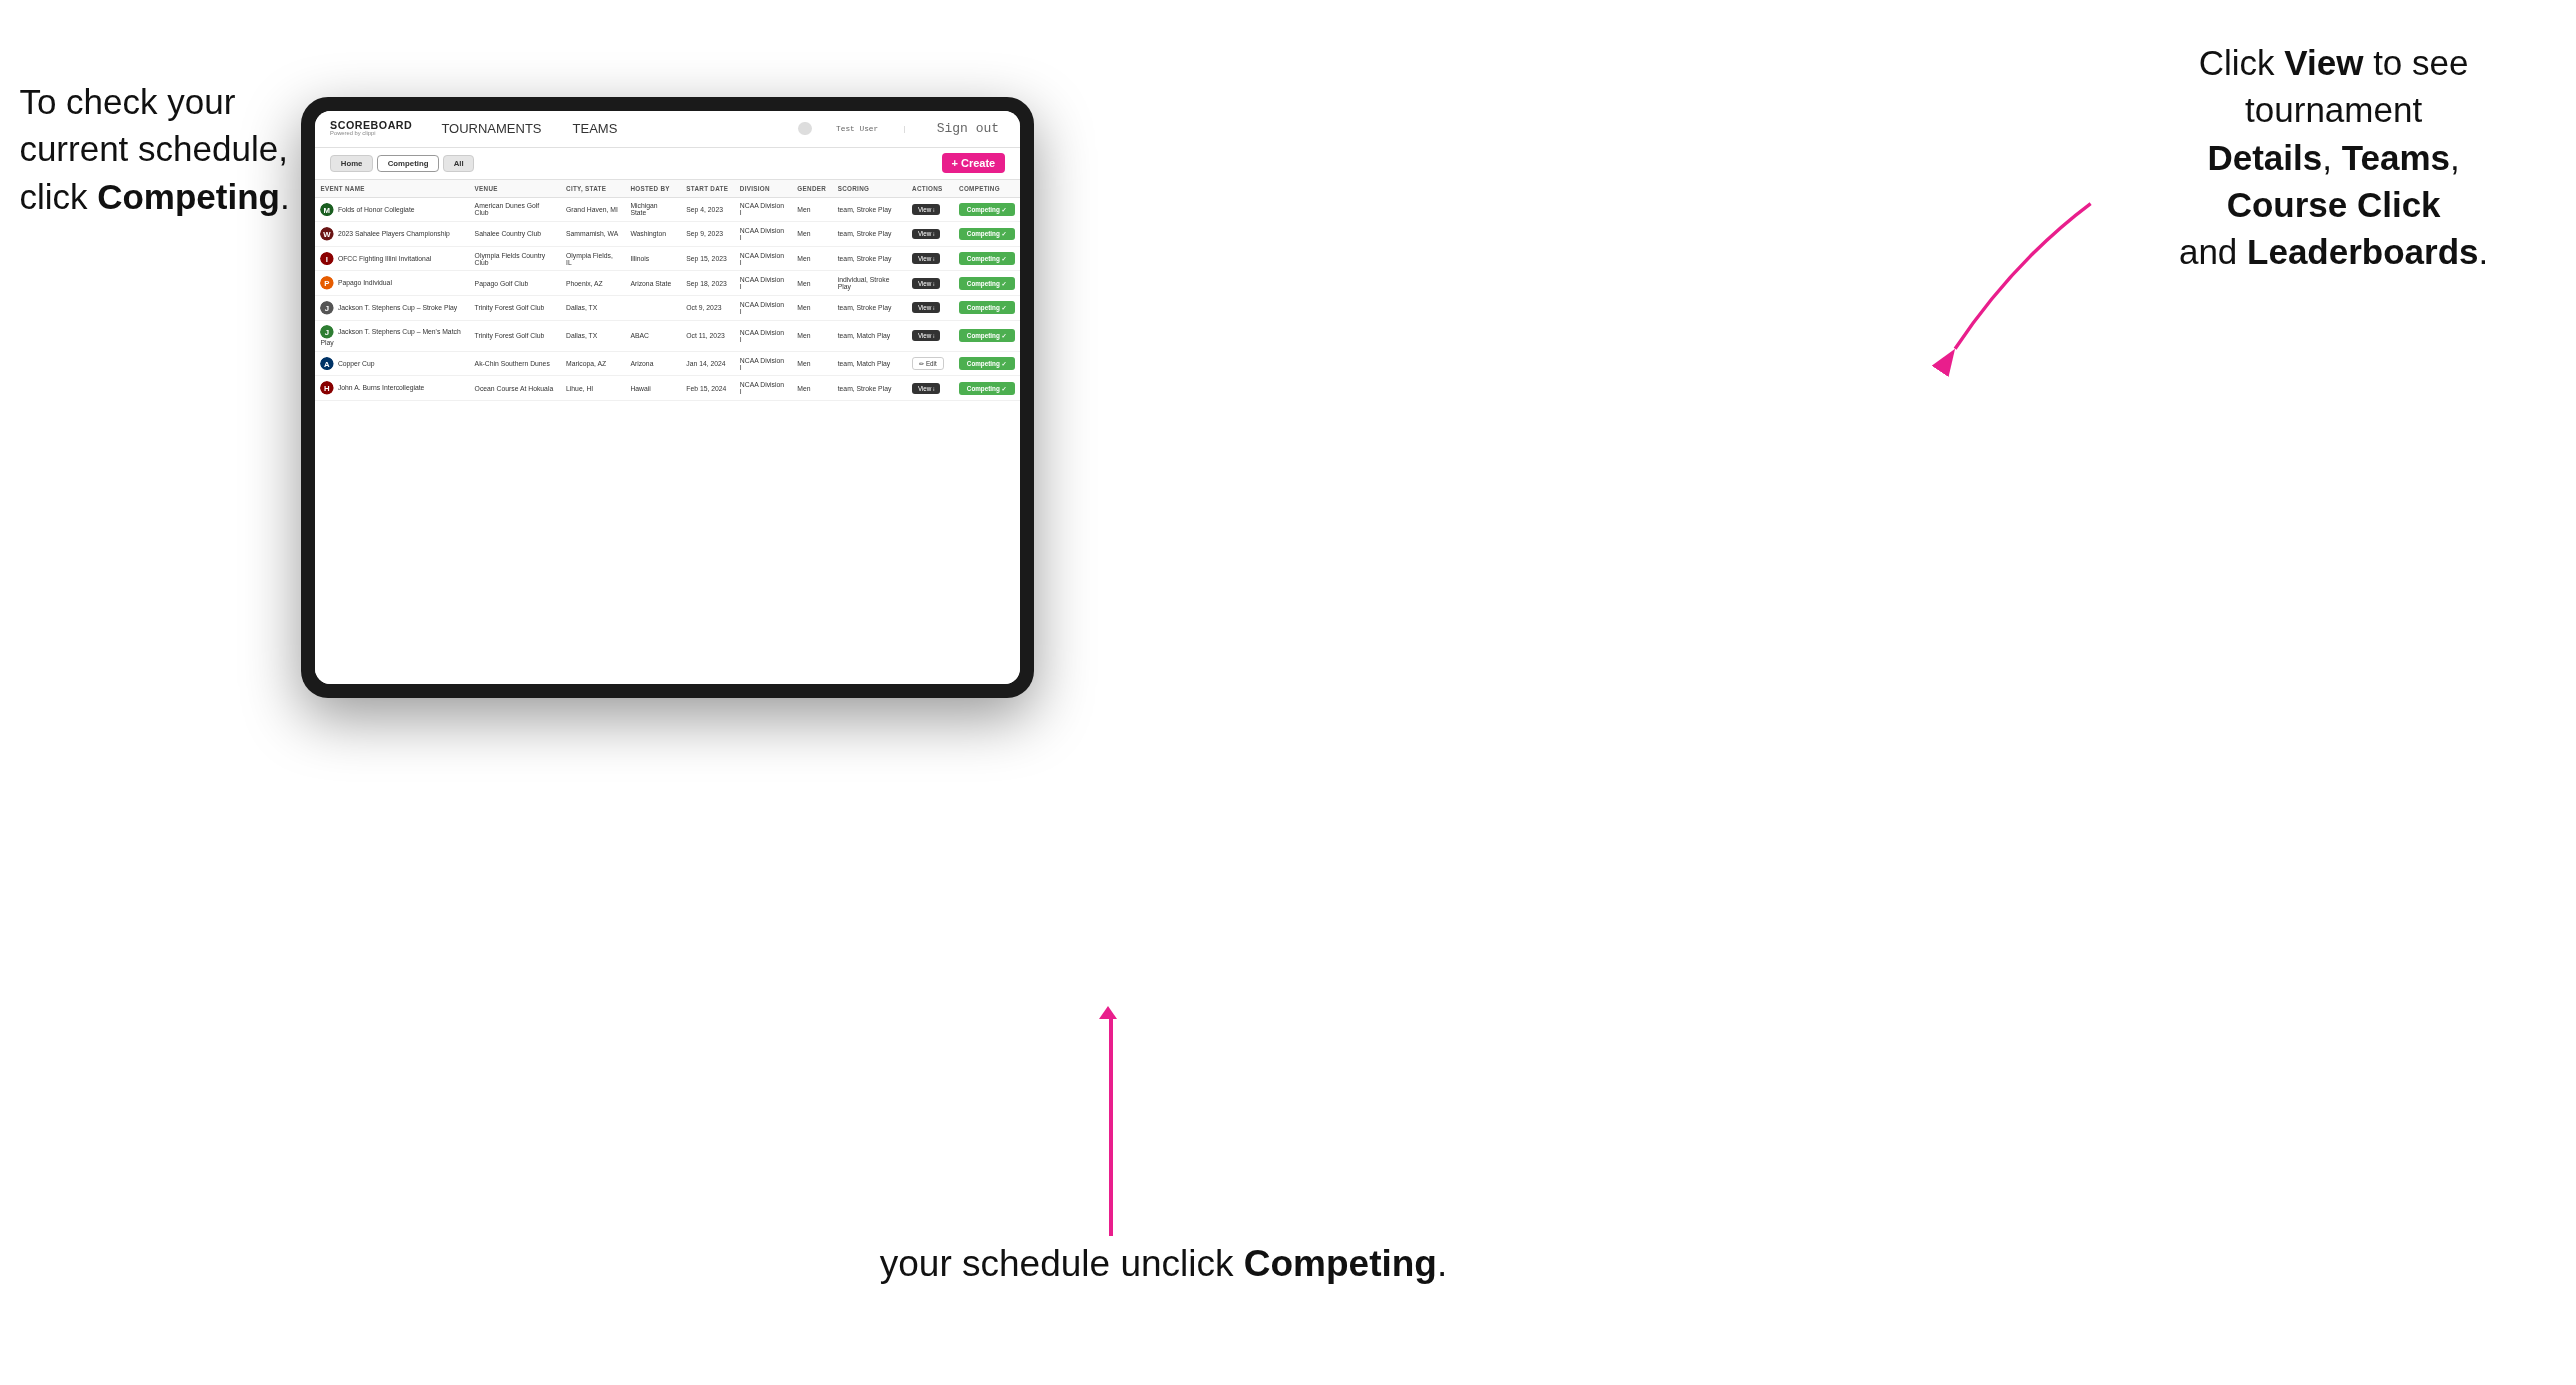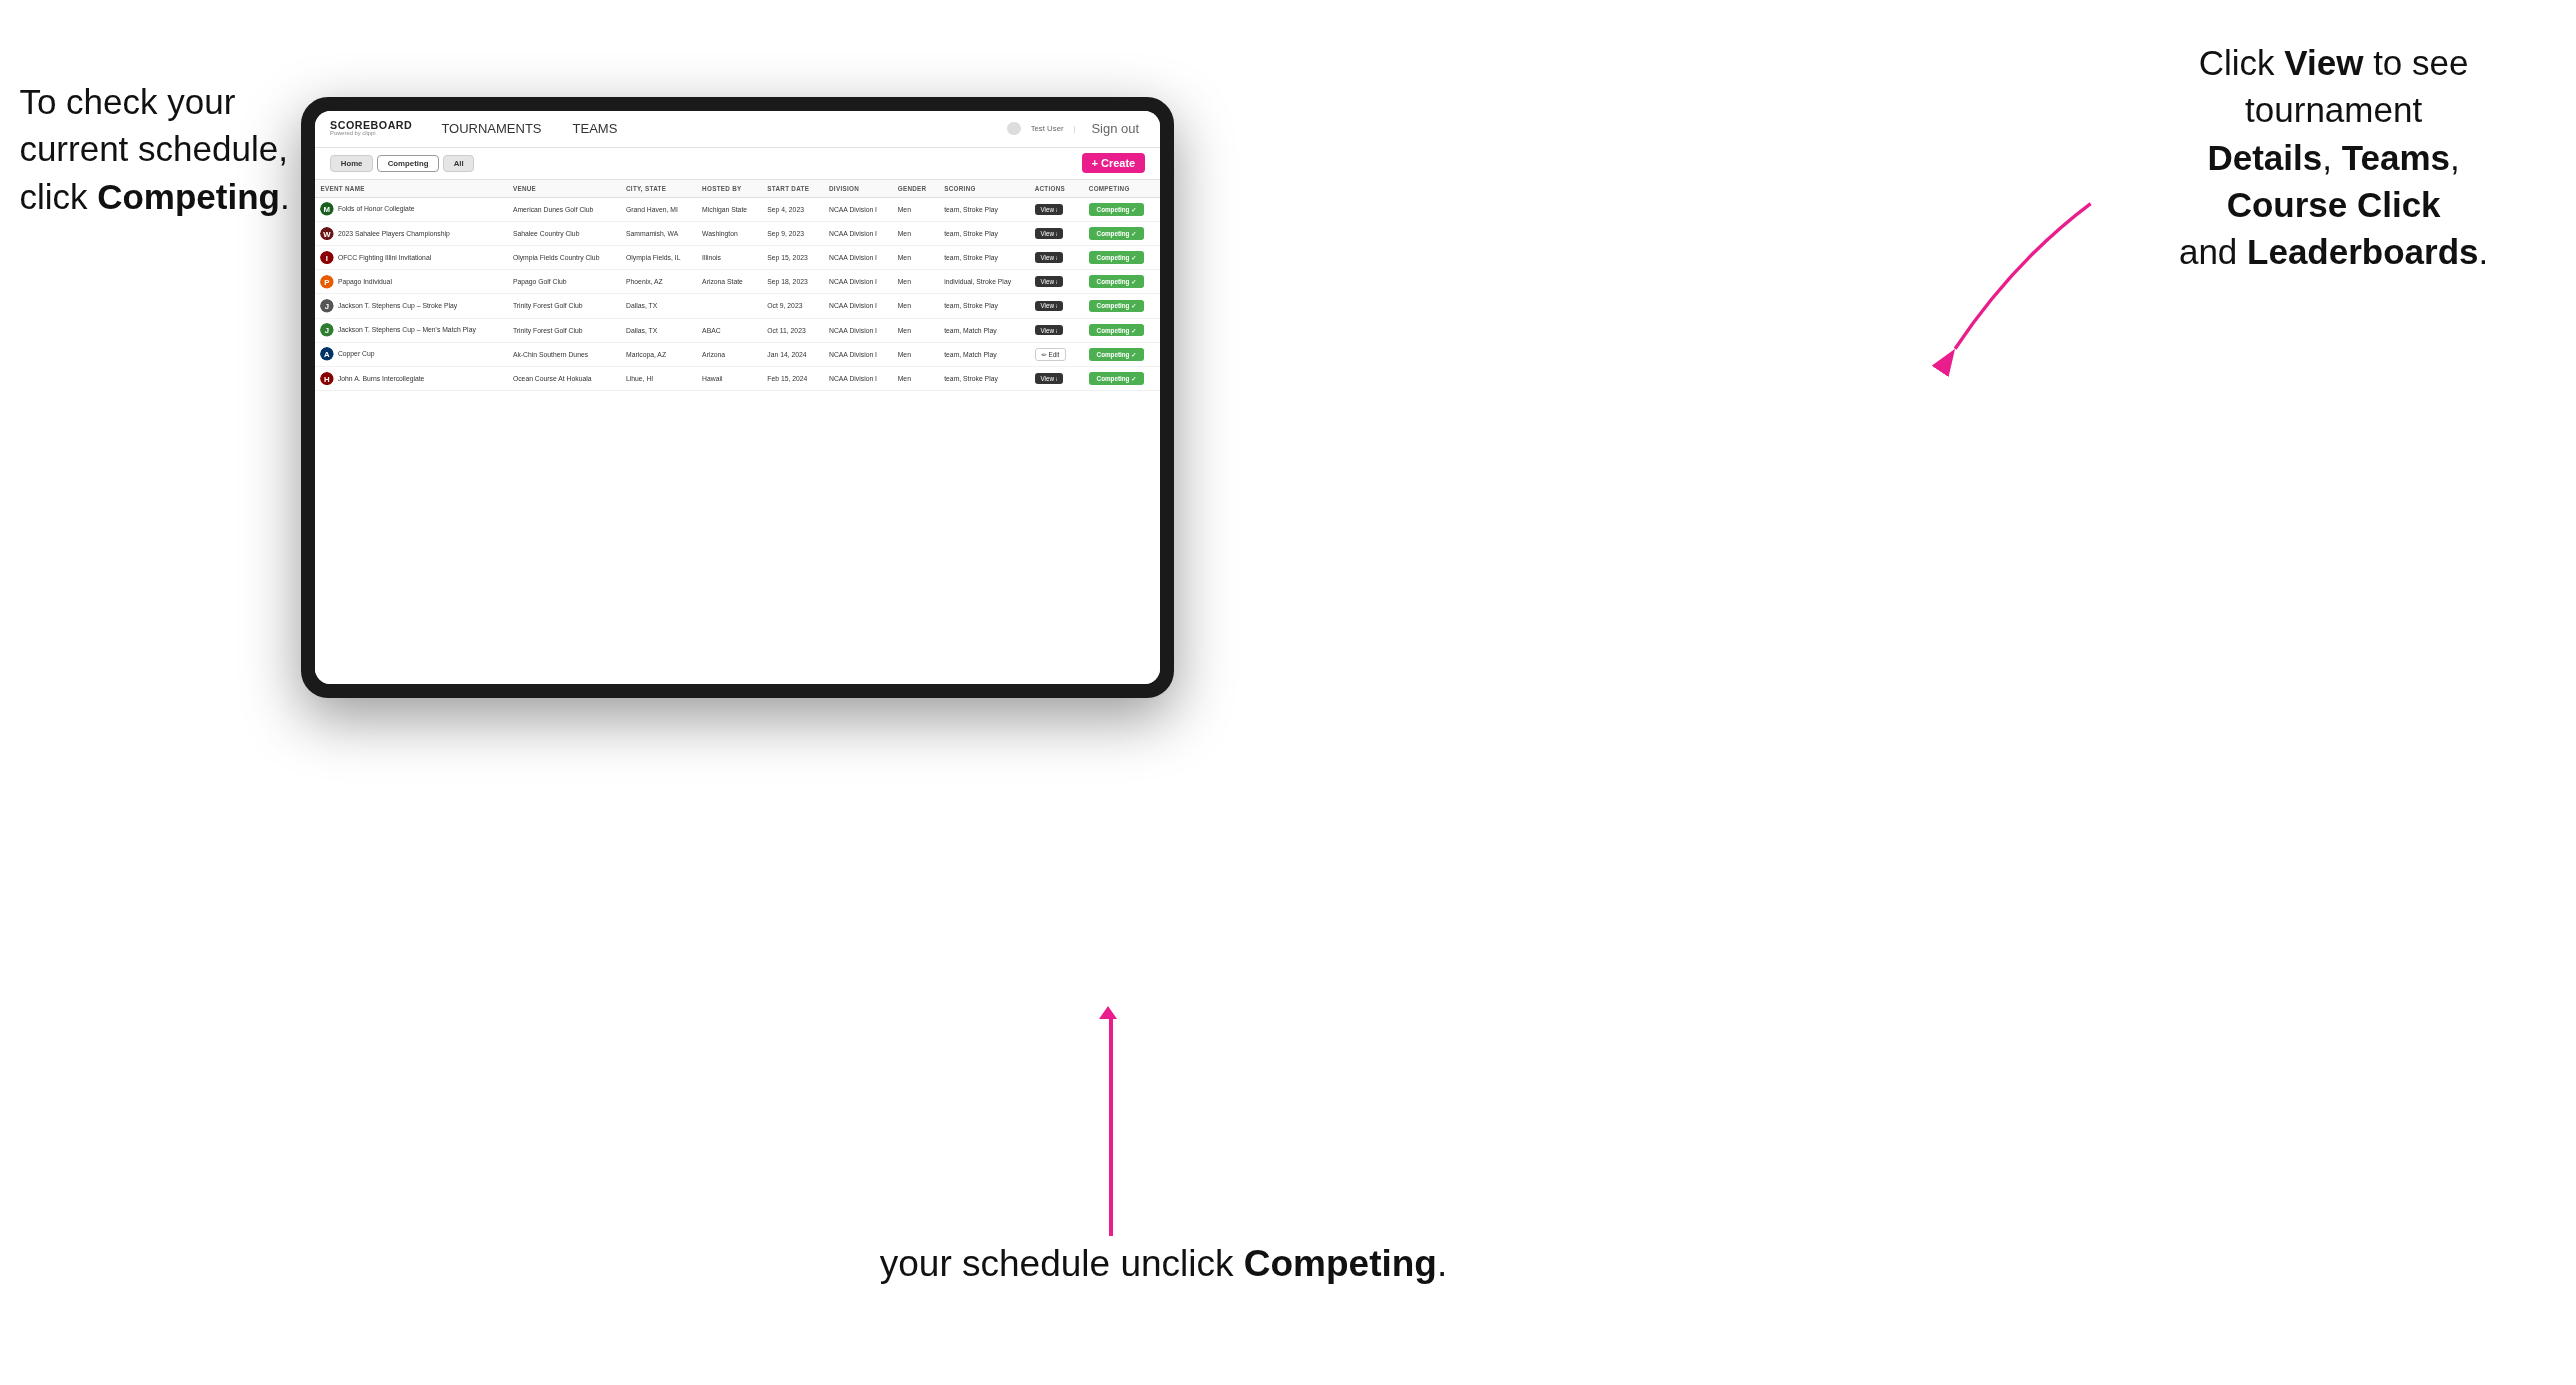--- a/index.html
+++ b/index.html
@@ -38,21 +38,21 @@
       width: 679px;
       text-align: center;
       font-size: 37px;
     }
 
     
     .tablet {
       position: absolute;
       top: 97px;
       left: 301px;
-      width: 873px;
+      width: 733px;
       height: 601px;
       background: #1a1a1a;
       border-radius: 27px;
       padding: 13.6px;
       box-shadow: 0 19.4px 58px rgba(0,0,0,0.4);
     }
     .tablet-screen {
       width: 100%;
       height: 100%;
       background: #f5f5f5;
@@ -93,23 +93,24 @@
       font-size: 13px;
       color: #333;
       font-weight: 500;
       cursor: pointer;
       padding: 3.9px 5.8px;
     }
     .nav-right {
       margin-left: auto;
       display: flex;
       align-items: center;
-      gap: 10px;
+      gap: 24px;
       font-size: 7.8px;
       color: #666;
+      font-family: Liberation Mono, monospace;
     }
     .nav-user-icon {
       width: 13.6px;
       height: 13.6px;
       background: #ddd;
       border-radius: 50%;
     }
 
     
     .filter-bar {

